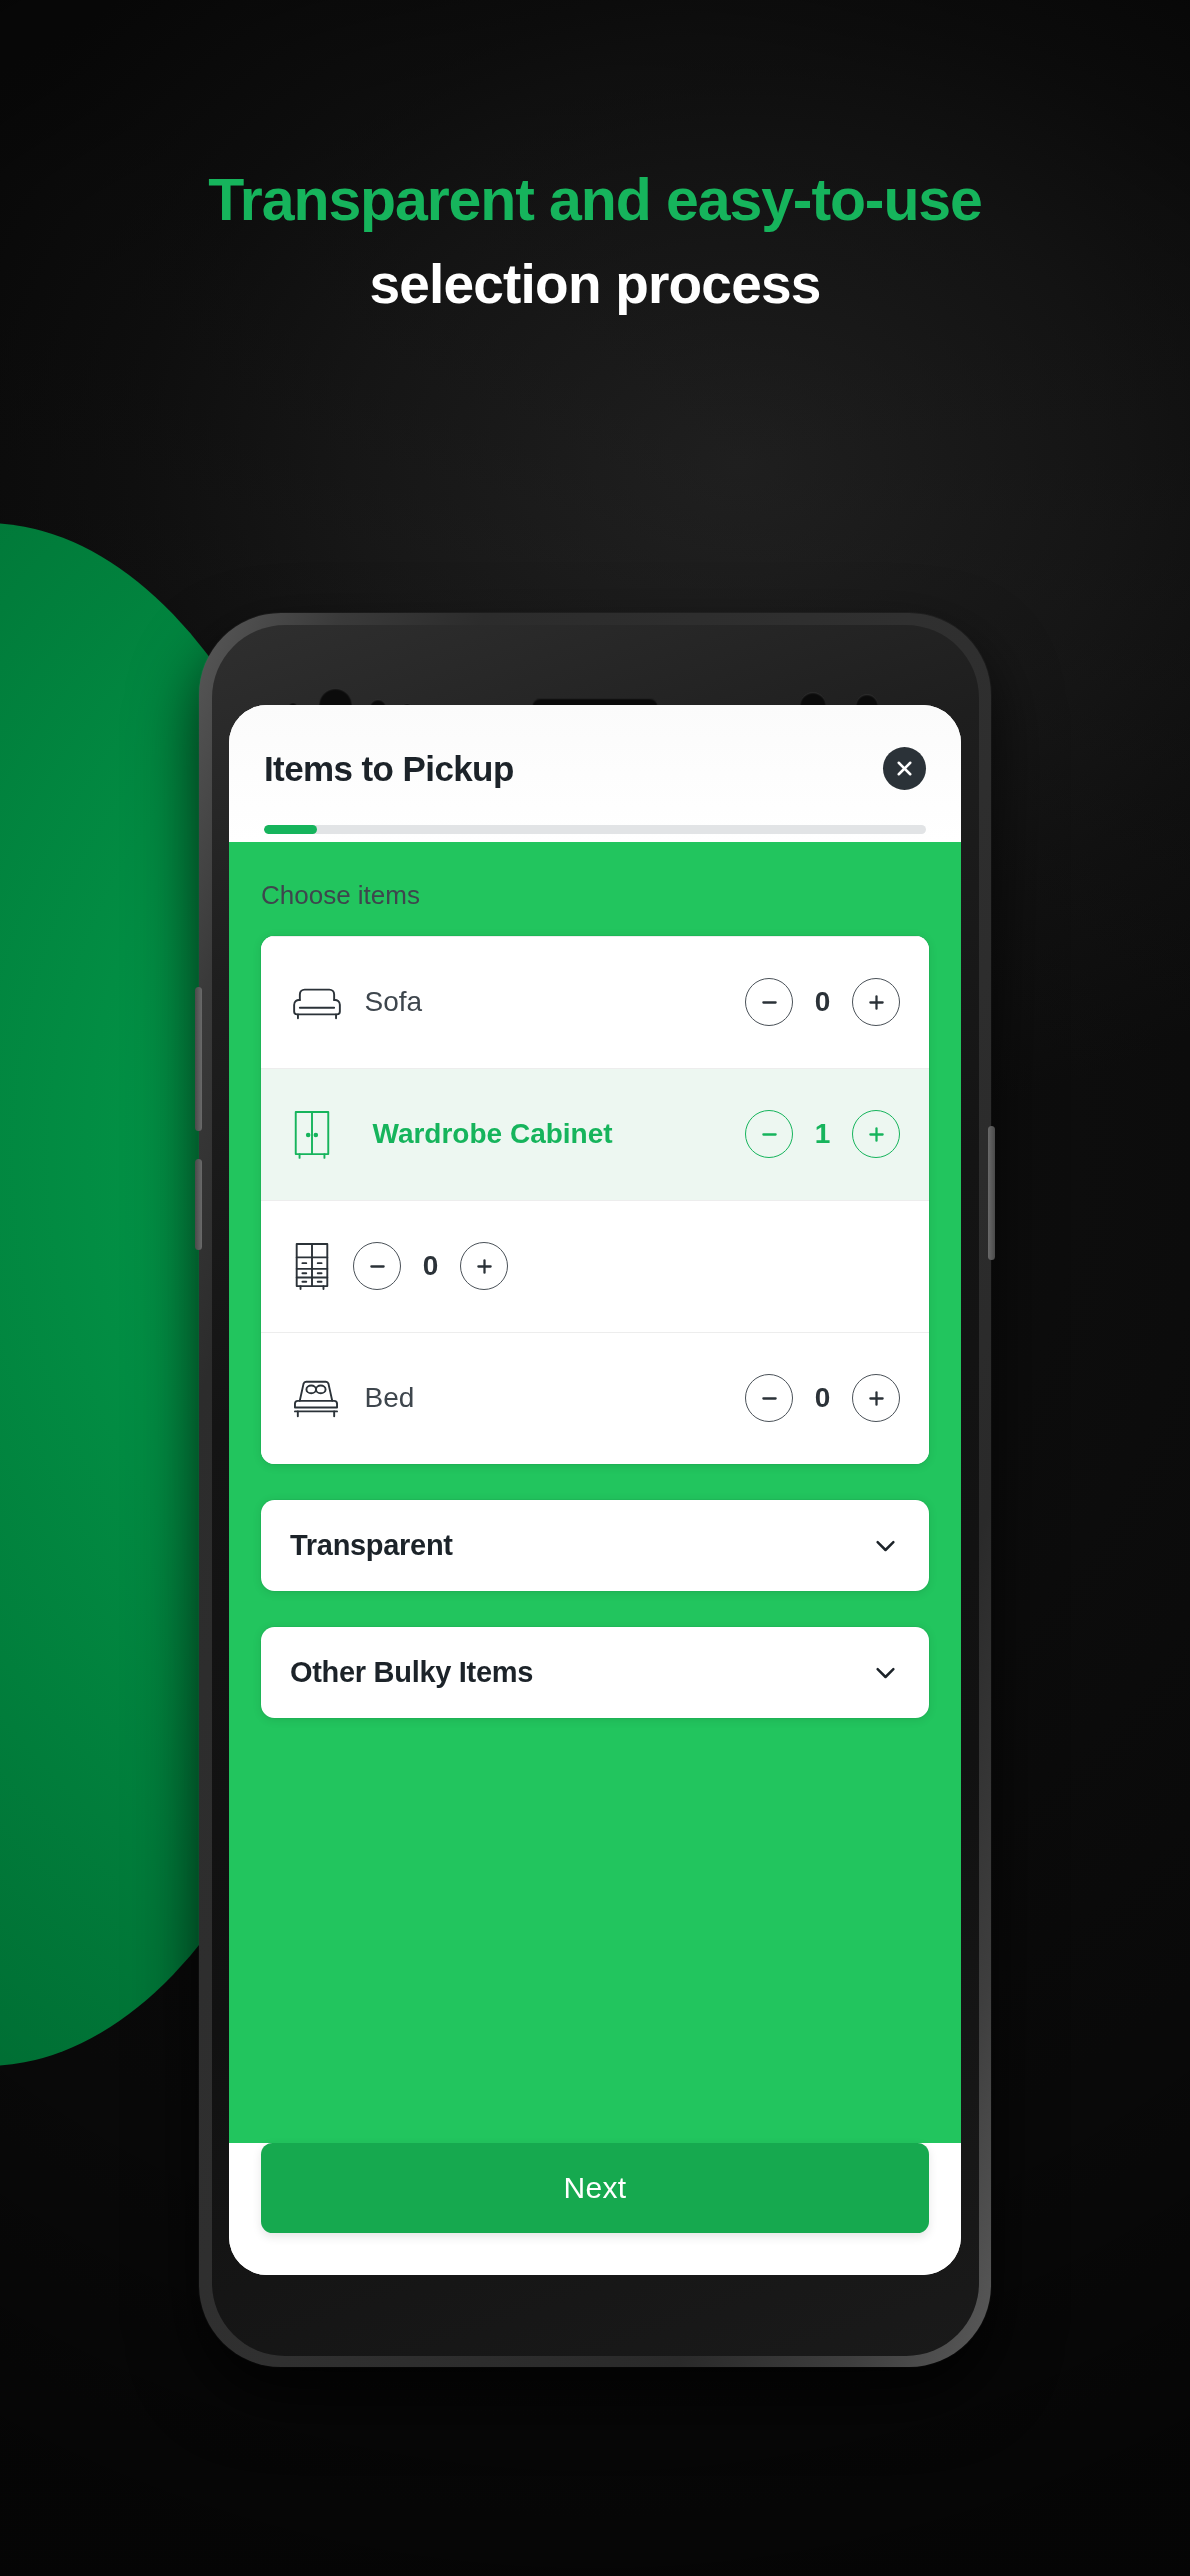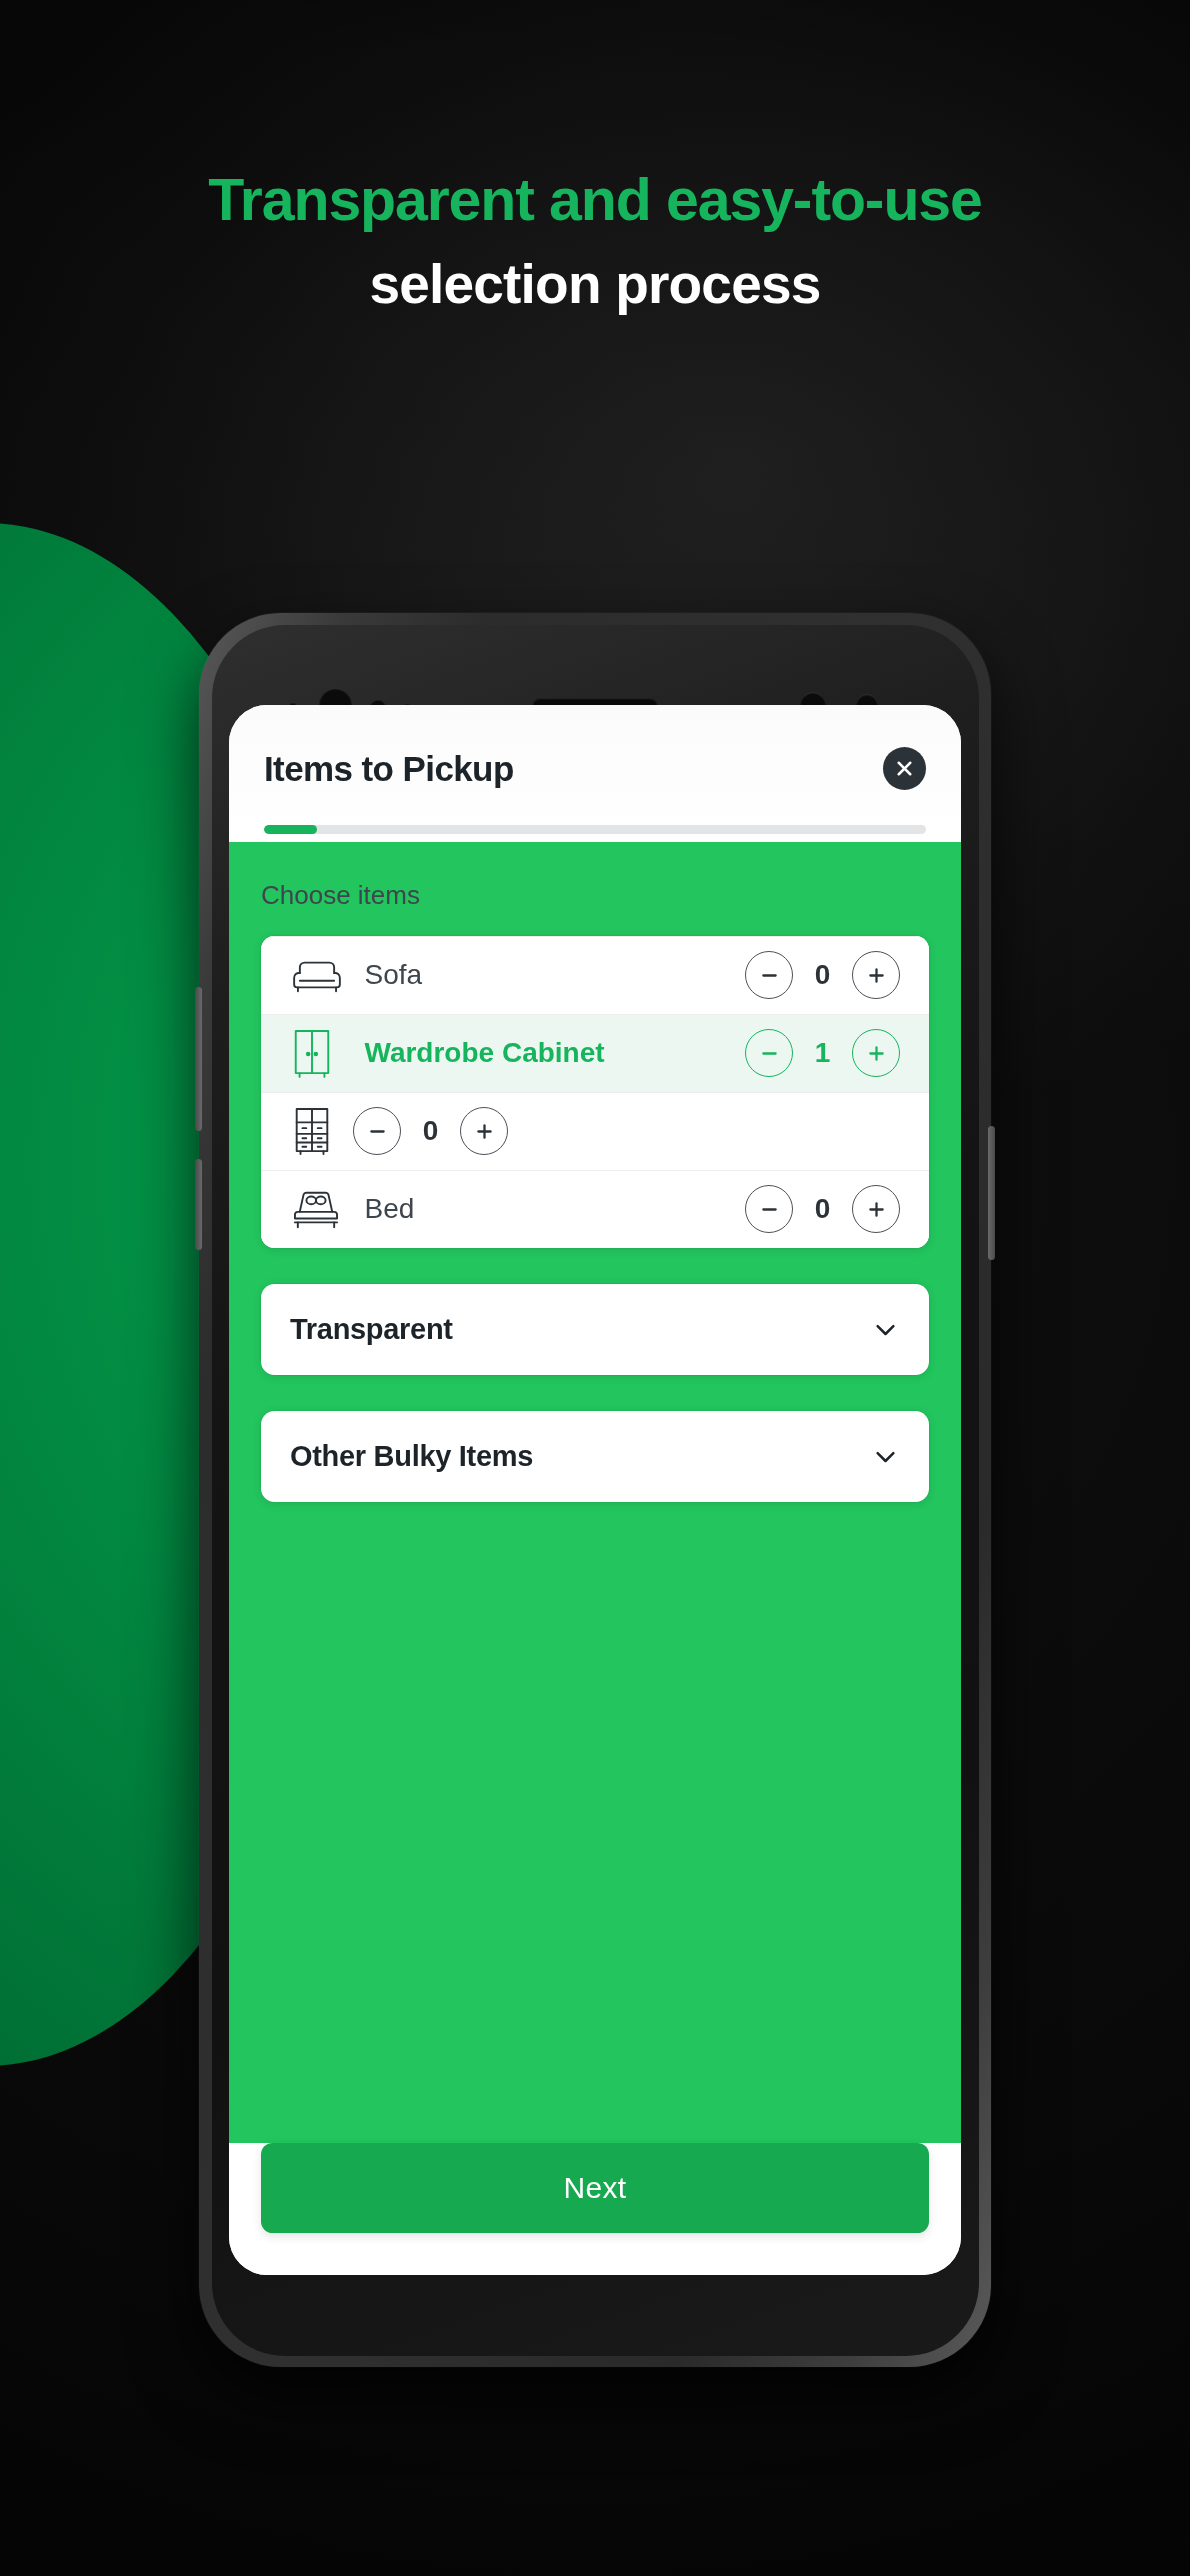--- a/index.html
+++ b/index.html
@@ -194,26 +194,27 @@
   .chev{
     width:29px; height:29px;
     display:flex; align-items:center; justify-content:center;
     color:#1c2329;
   }
   .chev svg{ display:block; }
 
   .item-row{
     display:flex; align-items:center;
     padding:0 29px;
-    height:78px;
+    height:132px;
     border-top:1px solid #ededed;
     background:#ffffff;
   }
   .item-row.selected{
     background:#edf7f1;
+    gap:8px;
   }
   .item-icon{
     width:63px;
     flex:0 0 63px;
     display:flex; align-items:center; justify-content:flex-start;
     color:#2b3238;
   }
   .item-row.selected .item-icon{ color:#16B45C; }
   .item-icon svg{ display:block; }
   .item-name{

